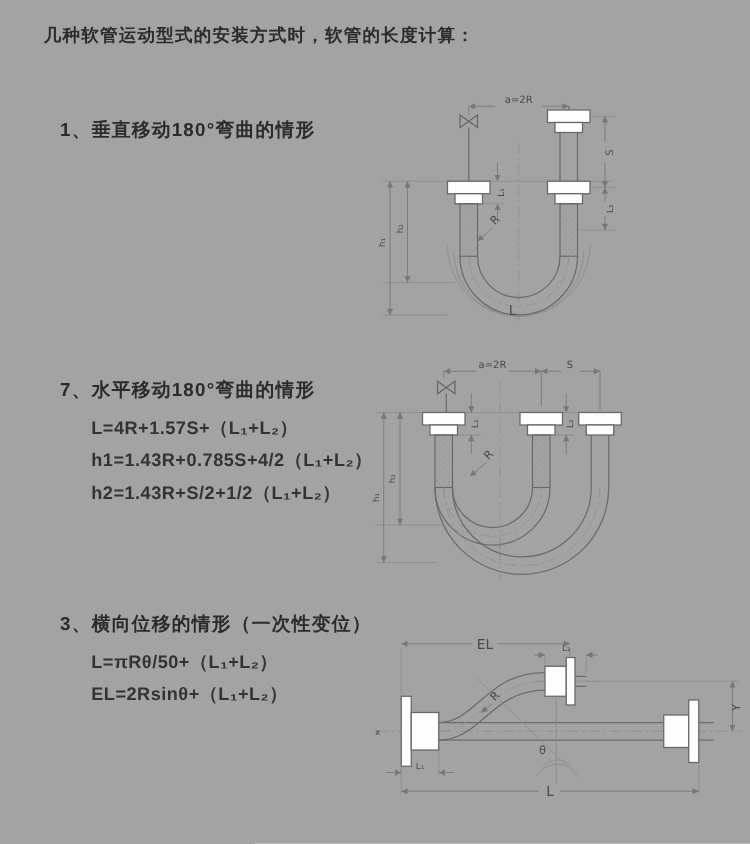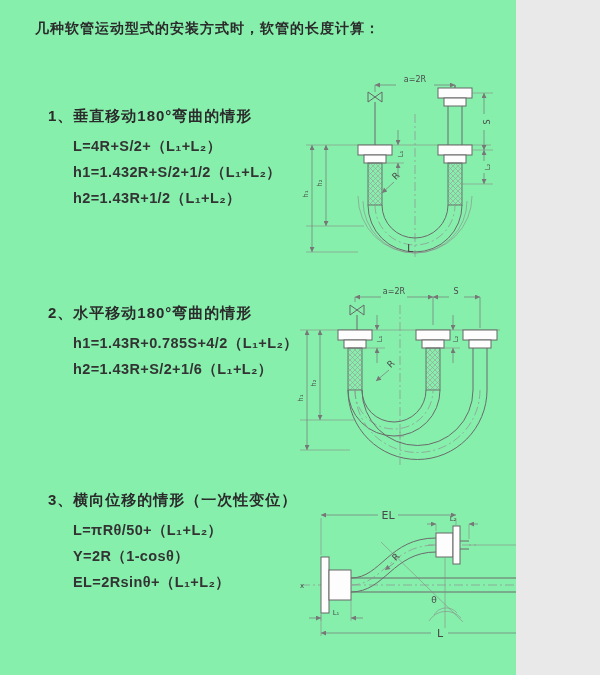--- a/index.html
+++ b/index.html
@@ -1,16 +1,16 @@
 <!DOCTYPE html>
 <html><head>
 <meta charset="utf-8">
 <style>
   html,body{margin:0;padding:0;background:#e9e9e9;}
-  .page{position:relative;width:516px;height:675px;background:#86efac;overflow:hidden;
+  .page{position:relative;width:600px;height:675px;background:#a3a3a3;overflow:hidden;
         font-family:"Liberation Sans","DejaVu Sans",sans-serif;color:#2e2e2e;}
   .title{position:absolute;left:35px;top:20px;font-size:14px;font-weight:700;letter-spacing:1px;color:#2b2b2b;}
   .section{position:absolute;left:48px;}
   .heading{font-size:15px;font-weight:700;letter-spacing:1px;line-height:22px;color:#2b2b2b;}
   .flist{padding-left:25px;margin-top:6px;}
   .formula{font-size:14.5px;font-weight:700;letter-spacing:.4px;line-height:26px;color:#333;white-space:nowrap;}
   .svgwrap{position:absolute;}
   svg text{fill:#4a4a4a;font-family:"DejaVu Sans",sans-serif;}
   .mainln{stroke:#6b6b6b;stroke-width:1;fill:none;}
   .thin{stroke:#8a8a8a;stroke-width:.6;fill:none;}
@@ -19,42 +19,37 @@
   .flange{fill:#fdfdfd;stroke:#666;stroke-width:1;}
   .valve{fill:none;stroke:#666;stroke-width:1;}
 </style>
 </head>
 <body>
 
 <div class="page">
 
   <div class="title">几种软管运动型式的安装方式时，软管的长度计算：</div>
 
-  <div class="section" style="top:105px;">
+  <div class="section" style="top:94px;">
     <div class="heading">1、垂直移动180°弯曲的情形</div>
+  </div>
+
+  <div class="section" style="top:302px;">
+    <div class="heading">7、水平移动180°弯曲的情形</div>
     <div class="flist">
-      <div class="formula">L=4R+S/2+（L₁+L₂）</div>
-      <div class="formula">h1=1.432R+S/2+1/2（L₁+L₂）</div>
-      <div class="formula">h2=1.43R+1/2（L₁+L₂）</div>
-    </div>
-  </div>
-
-  <div class="section" style="top:302px;">
-    <div class="heading">2、水平移动180°弯曲的情形</div>
-    <div class="flist">
+      <div class="formula">L=4R+1.57S+（L₁+L₂）</div>
       <div class="formula">h1=1.43R+0.785S+4/2（L₁+L₂）</div>
-      <div class="formula">h2=1.43R+S/2+1/6（L₁+L₂）</div>
+      <div class="formula">h2=1.43R+S/2+1/2（L₁+L₂）</div>
     </div>
   </div>
 
   <div class="section" style="top:489px;">
     <div class="heading">3、横向位移的情形（一次性变位）</div>
     <div class="flist">
       <div class="formula">L=πRθ/50+（L₁+L₂）</div>
-      <div class="formula">Y=2R（1-cosθ）</div>
       <div class="formula">EL=2Rsinθ+（L₁+L₂）</div>
     </div>
   </div>
 
   <div class="svgwrap" style="left:298px;top:66px;">
     <svg width="270" height="195" viewBox="0 0 270 195">
       <defs>
         <marker id="a1" viewBox="0 0 10 10" refX="10" refY="5" markerWidth="7" markerHeight="5" markerUnits="userSpaceOnUse" orient="auto-start-reverse">
           <path d="M0,0 L10,5 L0,10 z" fill="#777"></path>
         </marker>

